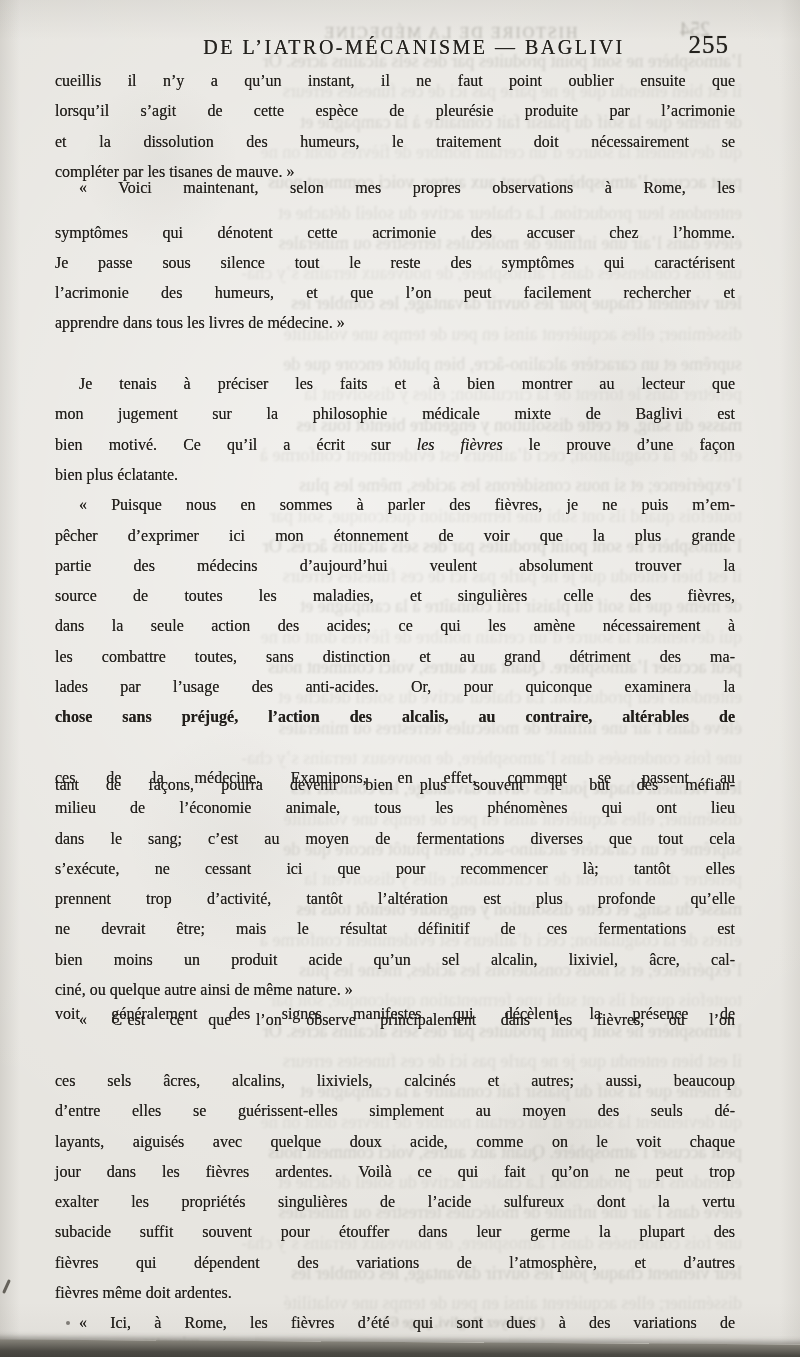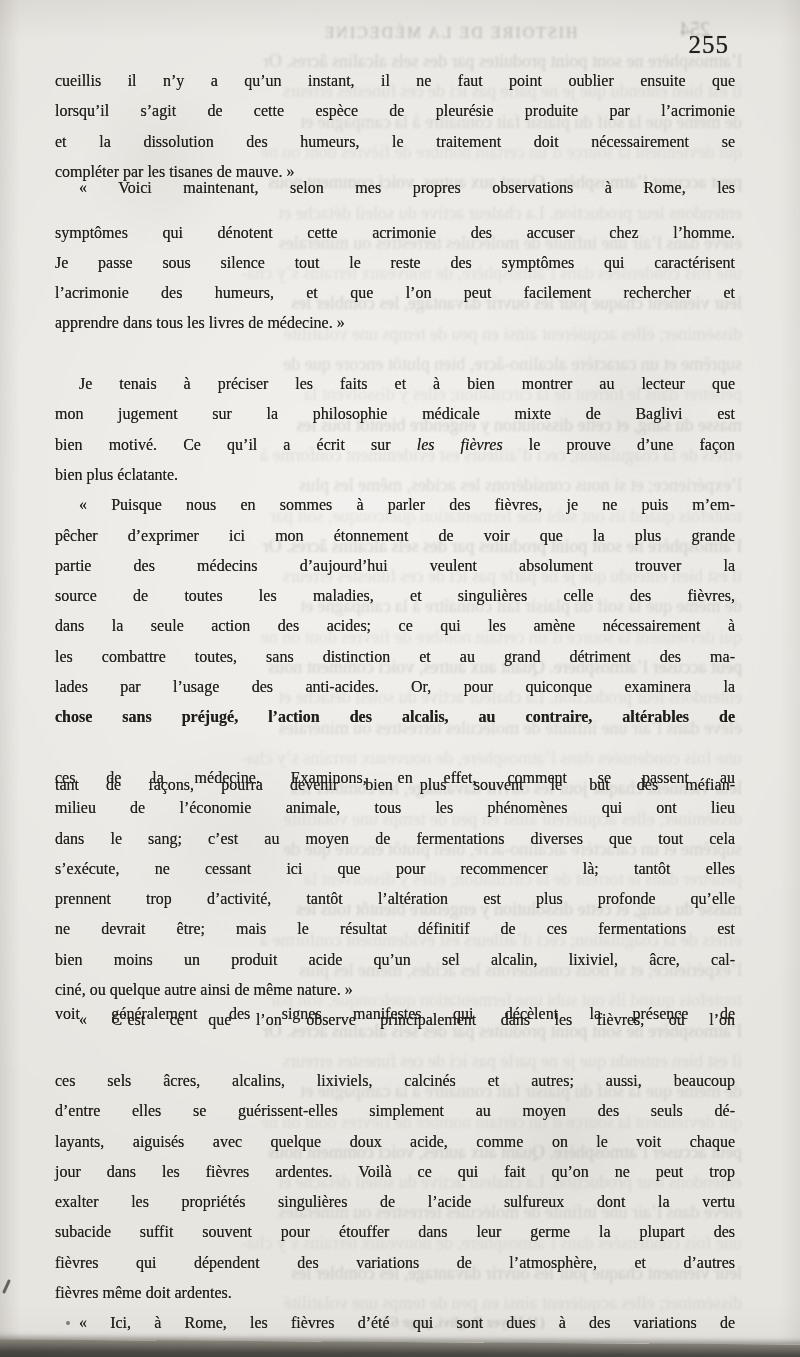--- a/index.html
+++ b/index.html
@@ -146,20 +146,21 @@
         <div class="ghost-line" style="top: 1231.7px; opacity: 0.16;">une fois condensées dans l’atmosphère, de nouveaux terrains s’y cha-</div>
         <div class="ghost-line" style="top: 1262px; opacity: 0.3;">leur viennent chaque jour les ouvrir davantage, les combler les</div>
         <div class="ghost-line" style="top: 1292.3px; opacity: 0.19;">disséminer; elles acquièrent ainsi en peu de temps une volatilité</div>
         <div class="ghost-footnote" style="top: 1314px; left: 380px; opacity: 0.45;">(1) Voyez Baglivi, page 67.</div>
         <div class="ghost-footnote" style="top: 1334px; left: 140px; opacity: 0.45;">suivantes.</div>
       </div>
   </div>
 
   <div class="text-layer">
     <div class="running-head">
+      <span class="title">DE L’IATRO-MÉCANISME — BAGLIVI</span>
       <span class="page-num">255</span>
     </div>
     <div id="body-text">
         <div class="tline" style="top: 66px;">cueillis il n’y a qu’un instant, il ne faut point oublier ensuite que</div>
         <div class="tline" style="top: 96.3px;">lorsqu’il s’agit de cette espèce de pleurésie produite par l’acrimonie</div>
         <div class="tline" style="top: 126.6px;">et la dissolution des humeurs, le traitement doit nécessairement se</div>
         <div class="tline final" style="top: 156.9px;">compléter par les tisanes de mauve. »</div>
         <div class="tline indent" style="top: 173px;">« Voici maintenant, selon mes propres observations à Rome, les</div>
         <div class="tline" style="top: 217.5px;">symptômes qui dénotent cette acrimonie des accuser chez l’homme.</div>
         <div class="tline" style="top: 247.8px;">Je passe sous silence tout le reste des symptômes qui caractérisent</div>

